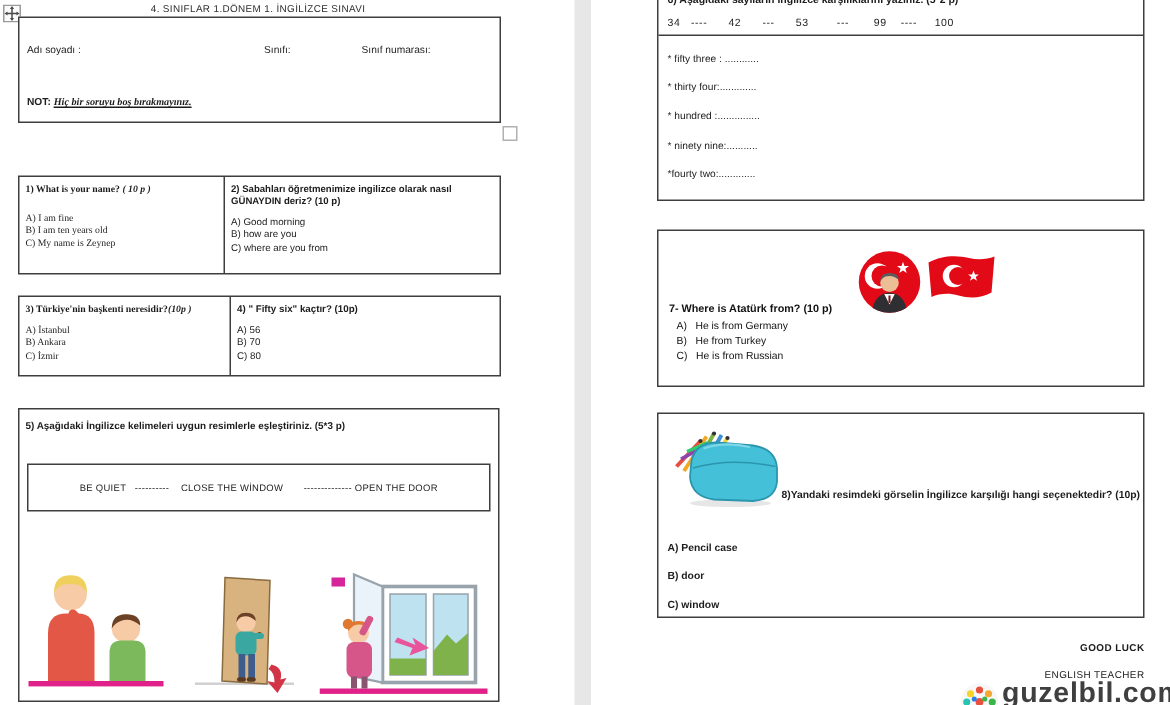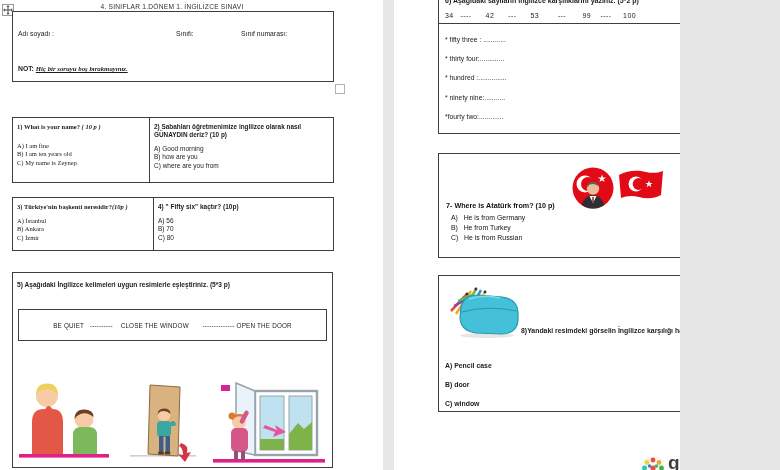--- a/index.html
+++ b/index.html
@@ -1,16 +1,16 @@
 <!DOCTYPE html>
 <html><head>
 <meta charset="utf-8">
 <style>
   html,body{margin:0;padding:0;background:#e6e6e6;}
-  #canvas{position:relative;width:680px;height:470px;background:#fff;overflow:hidden;
+  #canvas{position:relative;width:780px;height:470px;background:#fff;overflow:hidden;
           font-family:"Liberation Sans",sans-serif;color:#1c1c1c;}
   .page{position:absolute;top:0;bottom:0;background:#fff;}
   #page1{left:0;width:383px;}
   #page-gap{position:absolute;left:383px;top:0;bottom:0;width:11px;background:#e7e7e7;}
   #page2{left:394px;width:386px;}
   .box{position:absolute;border:1px solid #3e3e3e;background:#fff;box-sizing:border-box;}
   .serif{font-family:"Liberation Serif",serif;}
   .b{font-weight:bold;}
   .i{font-style:italic;}
   .pre{white-space:pre;}

